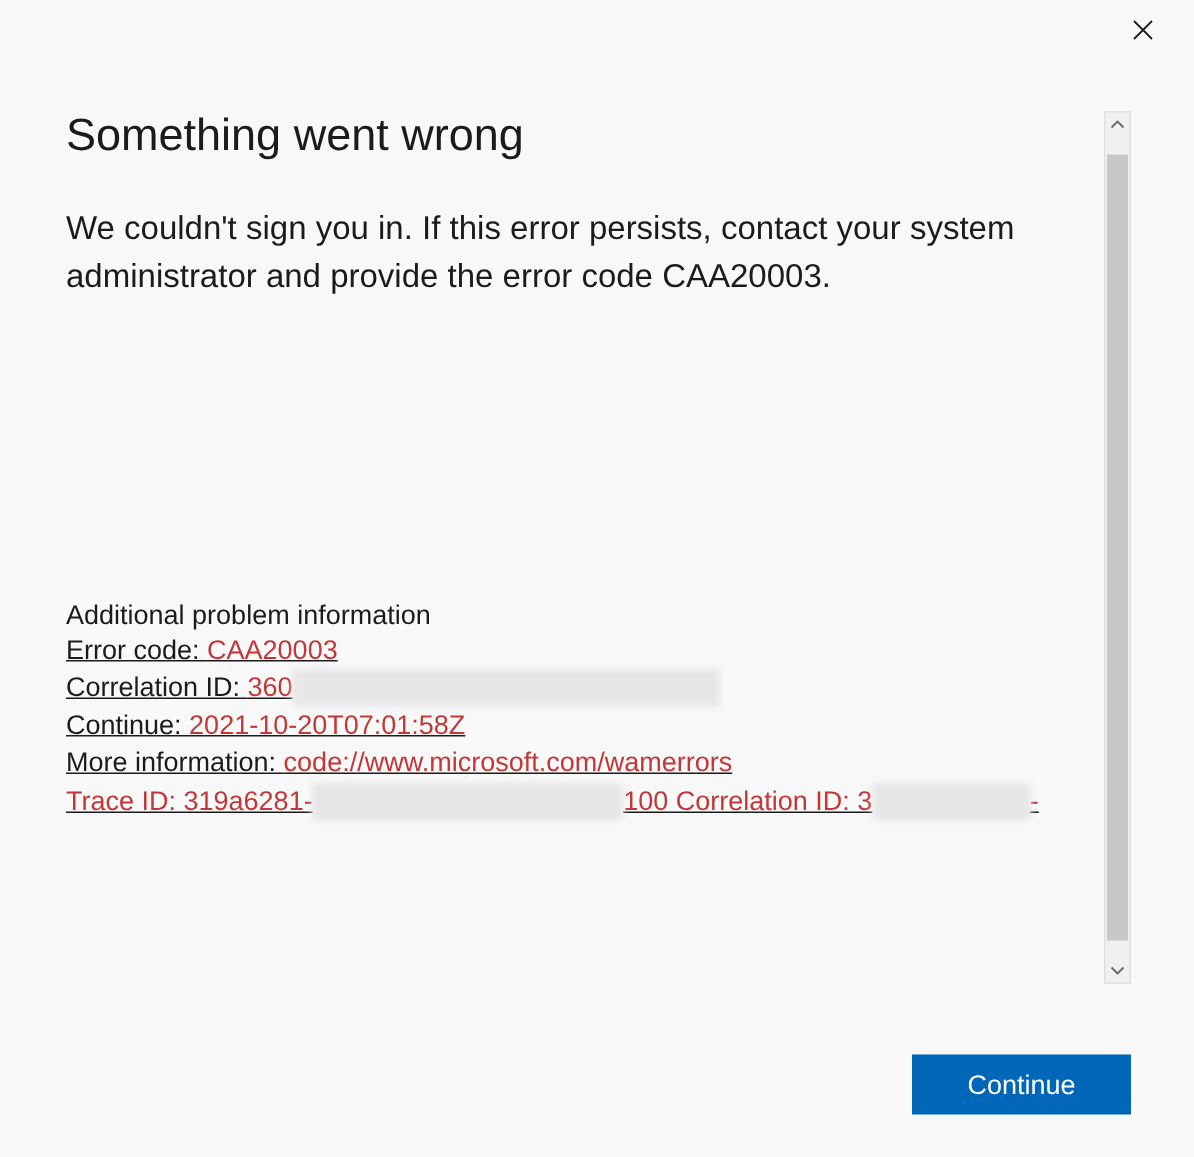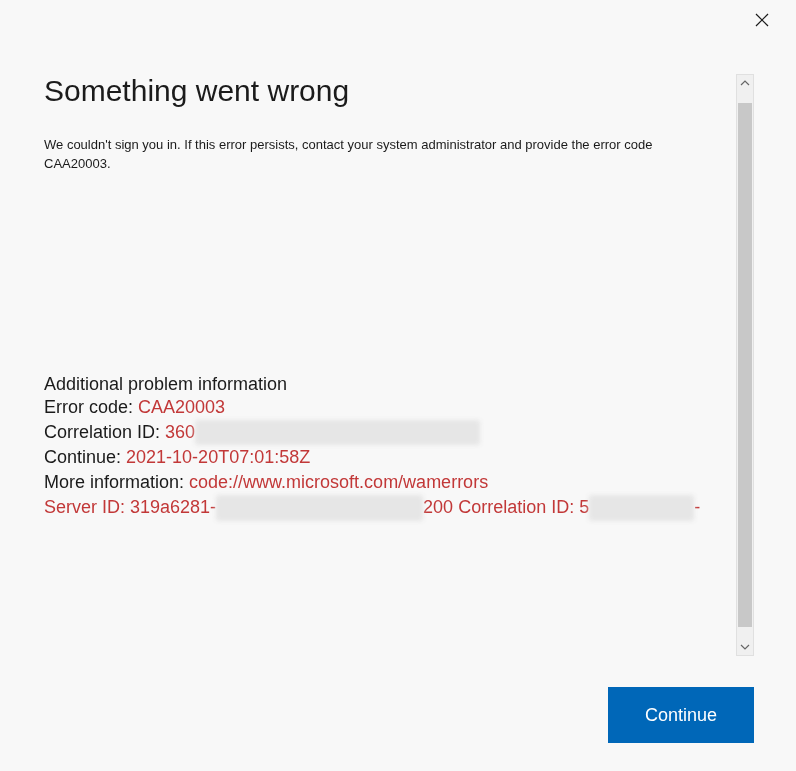--- a/index.html
+++ b/index.html
@@ -5,28 +5,28 @@
   * { box-sizing: border-box; margin: 0; padding: 0; }
   html, body { width: 796px; height: 771px; font-family: "Segoe UI", Arial, sans-serif; background: #f8f8f8; overflow: hidden; }
   .window { position: relative; width: 796px; height: 771px; background: #f8f8f8; border-radius: 32px; }
   .close-btn { position: absolute; top: 6px; right: 18px; width: 32px; height: 28px; display: flex; align-items: center; justify-content: center; cursor: pointer; }
   .close-btn svg { width: 14px; height: 14px; }
   .content-area { position: absolute; left: 44px; top: 74px; width: 688px; height: 582px; overflow: hidden; }
   .scrollbar-track { position: absolute; right: 42px; top: 74px; width: 18px; height: 582px; background: #f0f0f0; border: 1px solid #e0e0e0; display: flex; flex-direction: column; align-items: center; justify-content: space-between; }
   .scroll-arrow { width: 16px; height: 16px; display: flex; align-items: center; justify-content: center; color: #666; font-size: 10px; cursor: pointer; }
   .scroll-thumb { position: absolute; top: 28px; left: 1px; width: 14px; height: 524px; background: #c8c8c8; cursor: pointer; }
   h1.title { font-size: 30px; font-weight: 400; color: #1b1b1b; margin-bottom: 28px; }
-  .description { font-size: 13px; color: #1b1b1b; line-height: 1.45; margin-bottom: 200px; max-width: 670px; }
+  .description { font-size: 22px; color: #1b1b1b; line-height: 1.45; margin-bottom: 200px; max-width: 670px; }
   .subheading { font-size: 18px; color: #1b1b1b; }
-  .details { font-size: 18px; color: #1b1b1b; line-height: 1.40; max-width: 670px; }
+  .details { font-size: 18px; color: #1b1b1b; line-height: 1.40; max-width: 670px; text-decoration: underline; }
   .details .row { }
   .lbl { color: #1b1b1b; }
   .val { color: #c23838; }
   .redacted { display:inline-block; background:#e6e6e6; color:transparent; filter: blur(2px); user-select:none; border-radius:2px; vertical-align: baseline; }
-  .continue-btn { position: absolute; right: 42px; bottom: 28px; width: 146px; height: 56px; background: #0067b8; color: #fff; border: none; font-size: 18px; font-family: inherit; cursor: pointer; }
+  .continue-btn { position: absolute; right: 42px; bottom: 28px; width: 146px; height: 40px; background: #0067b8; color: #fff; border: none; font-size: 18px; font-family: inherit; cursor: pointer; }
 </style>
 </head>
 <body>
 
 <div class="window">
 
   <div class="close-btn">
     <svg viewBox="0 0 14 14">
       <line x1="1" y1="1" x2="13" y2="13" stroke="#1b1b1b" stroke-width="1.2"></line>
       <line x1="13" y1="1" x2="1" y2="13" stroke="#1b1b1b" stroke-width="1.2"></line>
@@ -46,21 +46,21 @@
       <div class="row">
         <span class="lbl">Correlation ID: </span><span class="val">360</span><span class="val redacted">xxxxx-xxxx-xxxx-xxxx-xxxxxxxxxxxx</span>
       </div>
       <div class="row">
         <span class="lbl">Continue: </span><span class="val">2021-10-20T07:01:58Z</span>
       </div>
       <div class="row">
         <span class="lbl">More information: </span><span class="val">code://www.microsoft.com/wamerrors</span>
       </div>
       <div class="row">
-        <span class="val">Server ID: 319a6281-</span><span class="val redacted">xxxx-xxxx-xxxx-xxxxxxxxx</span><span class="val">200 Correlation ID: 5</span><span class="val redacted">xxxxxxx-xxxx</span><span class="val">-</span>
+        <span class="val">Trace ID: 319a6281-</span><span class="val redacted">xxxx-xxxx-xxxx-xxxxxxxxx</span><span class="val">100 Correlation ID: 3</span><span class="val redacted">xxxxxxx-xxxx</span><span class="val">-</span>
       </div>
     </div>
   </div>
 
   <div class="scrollbar-track">
     <div class="scroll-arrow">
       <svg width="10" height="6" viewBox="0 0 10 6">
           <polyline points="1,5 5,1 9,5" fill="none" stroke="#666" stroke-width="1.2"></polyline>
         </svg>
     </div>

